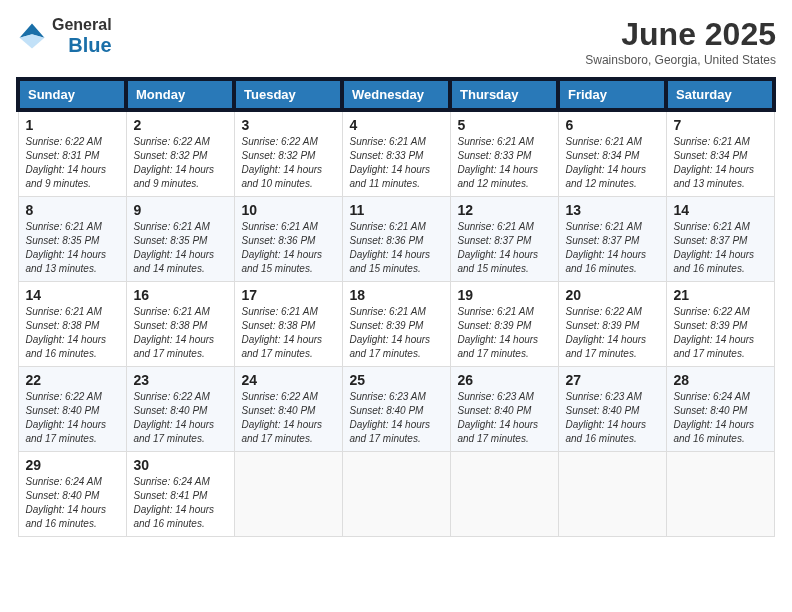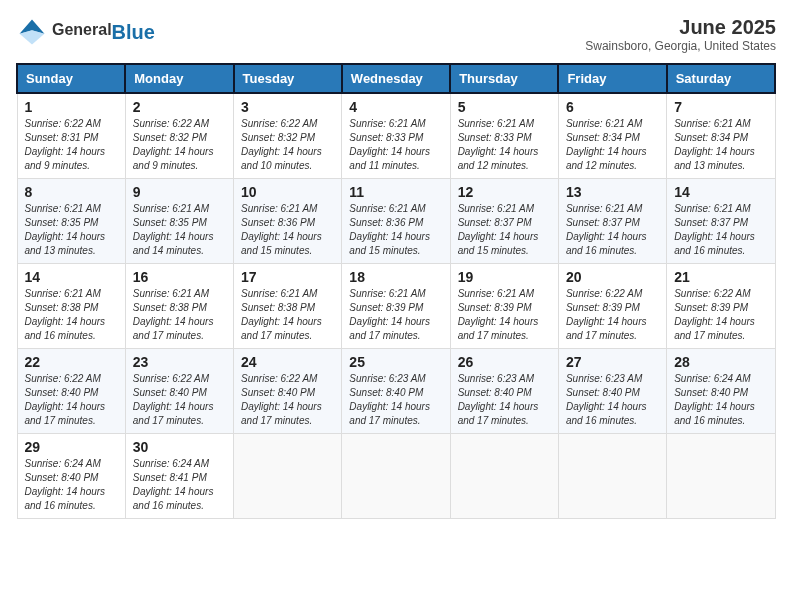--- a/index.html
+++ b/index.html
@@ -16,21 +16,21 @@
       align-items: flex-start;
       margin-bottom: 10px;
     }
     .logo {
       display: flex;
       align-items: center;
       gap: 4px;
     }
     .logo-text {
       display: flex;
-      flex-direction: row;
+      flex-direction: column;
       line-height: 1.1;
       text-align: right;
     }
     .logo-general {
       font-size: 16px;
       font-weight: bold;
       color: #333;
     }
     .logo-blue {
       font-size: 20px;
@@ -38,41 +38,41 @@
       color: #1a6fa8;
     }
     .logo-icon {
       width: 32px;
       height: 32px;
     }
     .title-block {
       text-align: right;
     }
     .month-title {
-      font-size: 20px;
+      font-size: 32px;
       font-weight: bold;
       color: #333;
     }
     .location-title {
       font-size: 12px;
       color: #555;
     }
     .calendar {
       width: 100%;
       border-collapse: collapse;
       border: 1px solid #ccc;
     }
     .calendar th {
       background-color: #2979b8;
       color: #fff;
       font-size: 13px;
       font-weight: bold;
       padding: 6px 8px;
       text-align: left;
-      border: 2px solid #0f172a;
+      border: 4px solid #0f172a;
     }
     .calendar td {
       vertical-align: top;
       padding: 5px 7px;
       border: 1px solid #ddd;
       background: #fff;
       width: 108px;
       min-height: 90px;
       font-size: 10.5px;
       color: #333;

